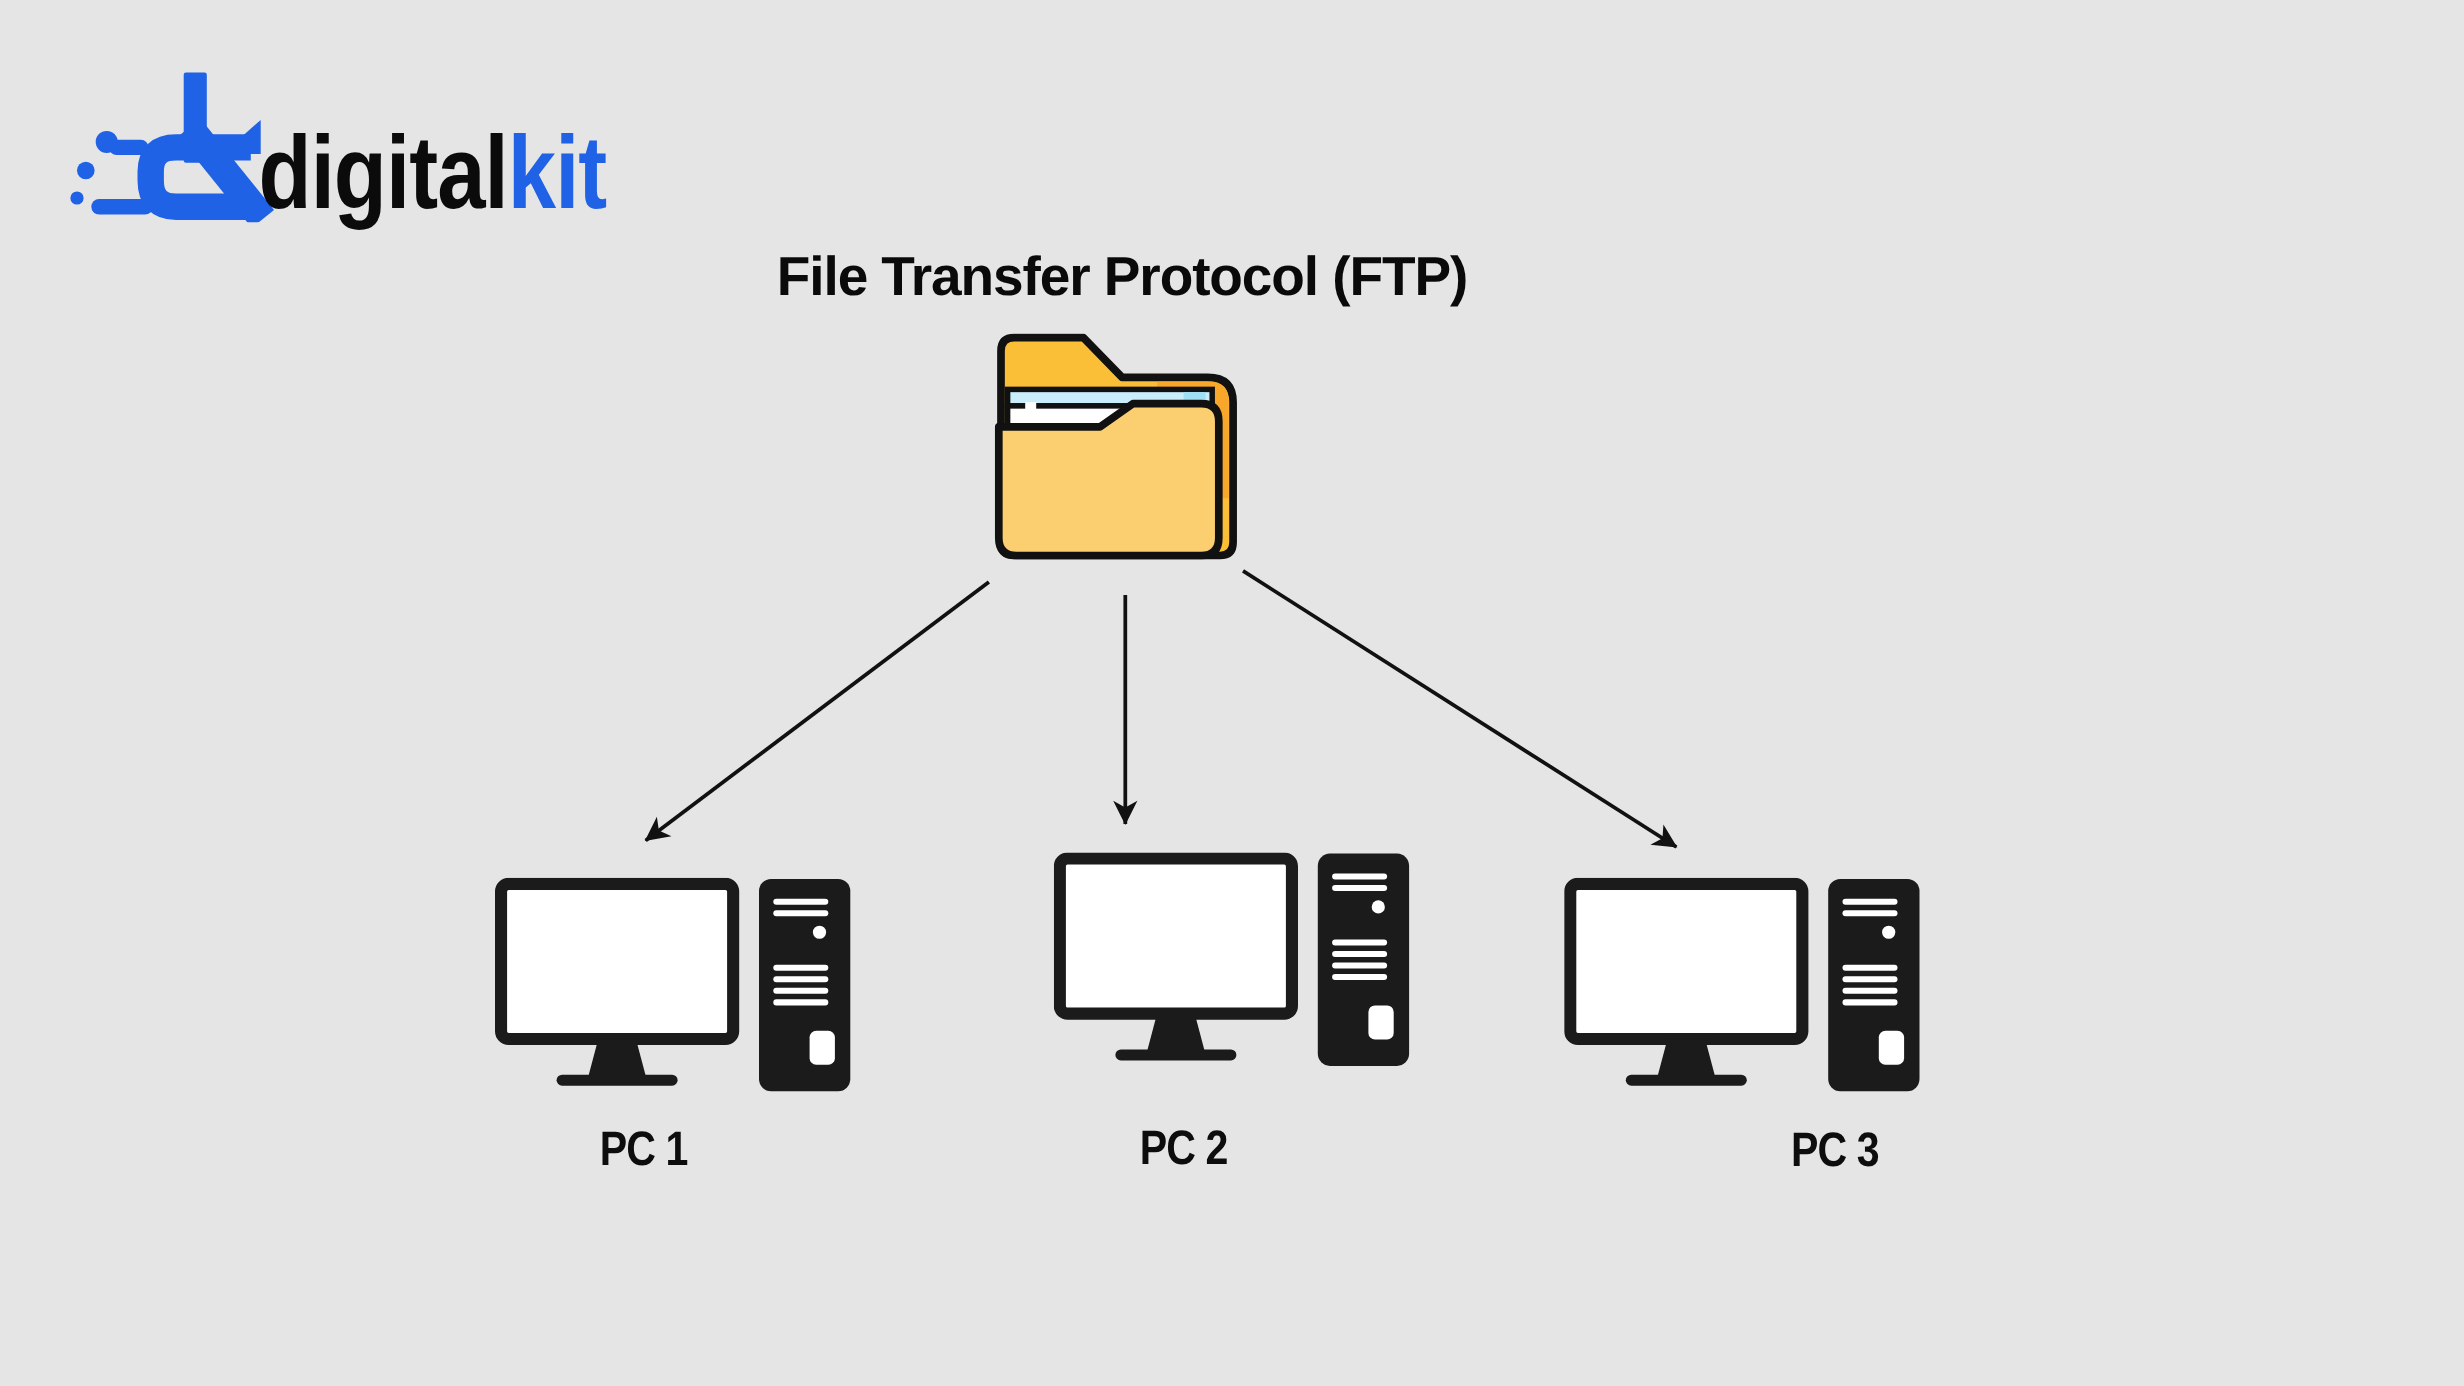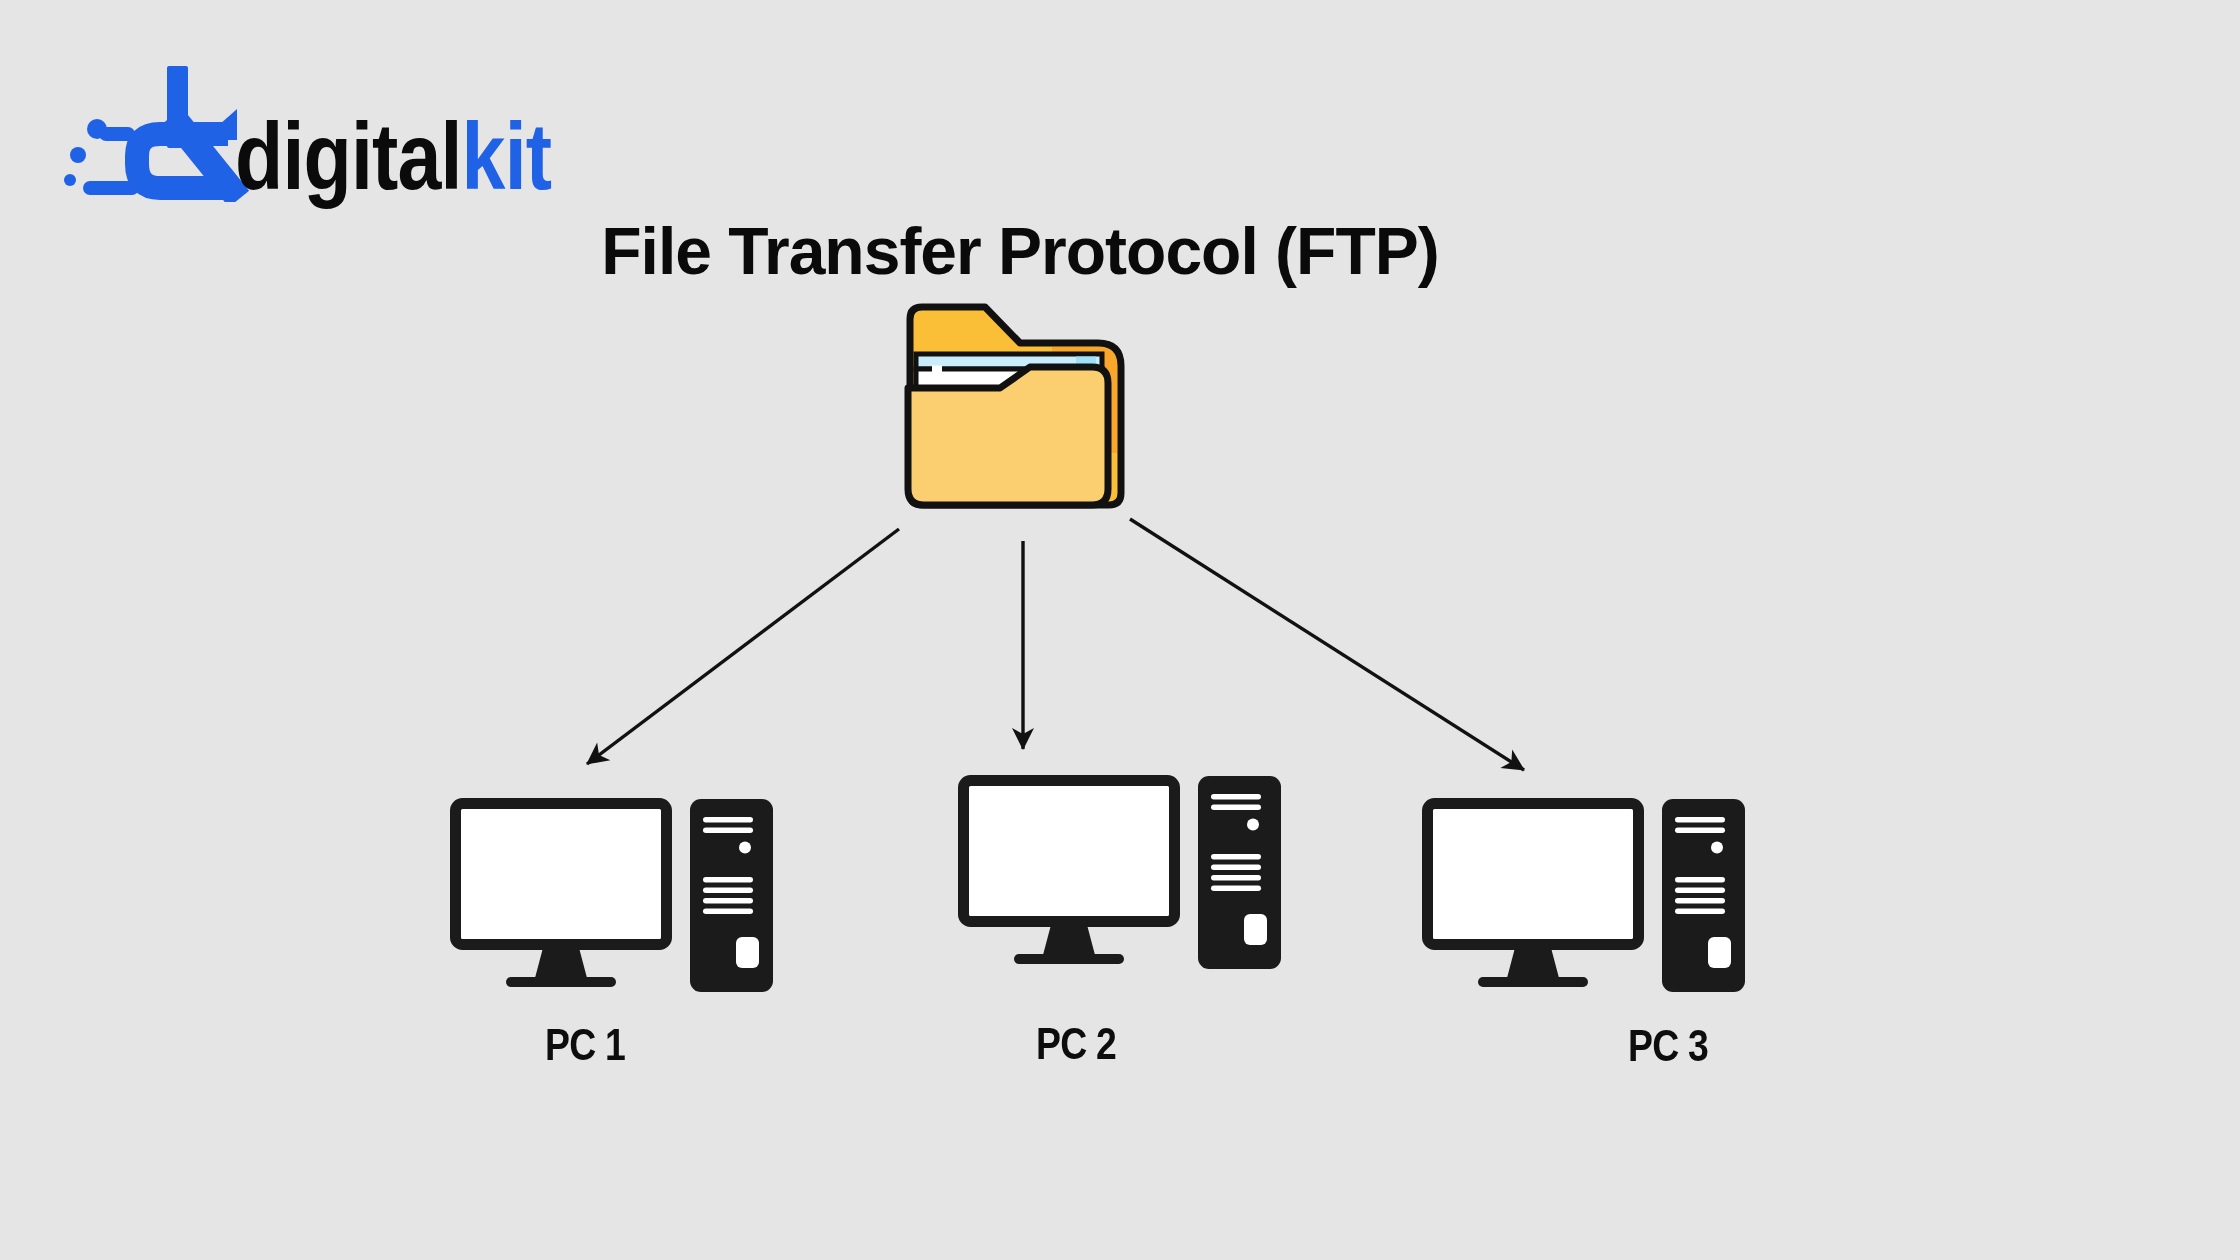--- a/index.html
+++ b/index.html
@@ -11,21 +11,21 @@
   .logo-mark{position:absolute;left:60px;top:52px;width:200px;height:150px;}
   .wordmark{
     position:absolute;left:235px;top:110px;height:94px;line-height:94px;
     font-size:94px;font-weight:bold;letter-spacing:-1px;white-space:nowrap;
     transform:scaleX(0.84);transform-origin:0 0;color:#0B0B0B;
   }
   .wordmark .blue{color:#1F62E6;}
   
   .title{
     position:absolute;left:1020px;top:251px;transform:translate(-50%,-50%);
-    font-size:66px;font-weight:bold;letter-spacing:-1px;white-space:nowrap;color:#0A0A0A;
+    font-size:50px;font-weight:bold;letter-spacing:-1px;white-space:nowrap;color:#0A0A0A;
     margin:0;
   }
   
   .folder{position:absolute;left:902px;top:303px;width:225px;height:207px;}
   
   .arrows{position:absolute;left:0;top:0;width:2240px;height:1260px;pointer-events:none;}
   
   .pc{position:absolute;width:325px;height:196px;}
   .pc1{left:450px;top:798px;}
   .pc2{left:958px;top:775px;}

